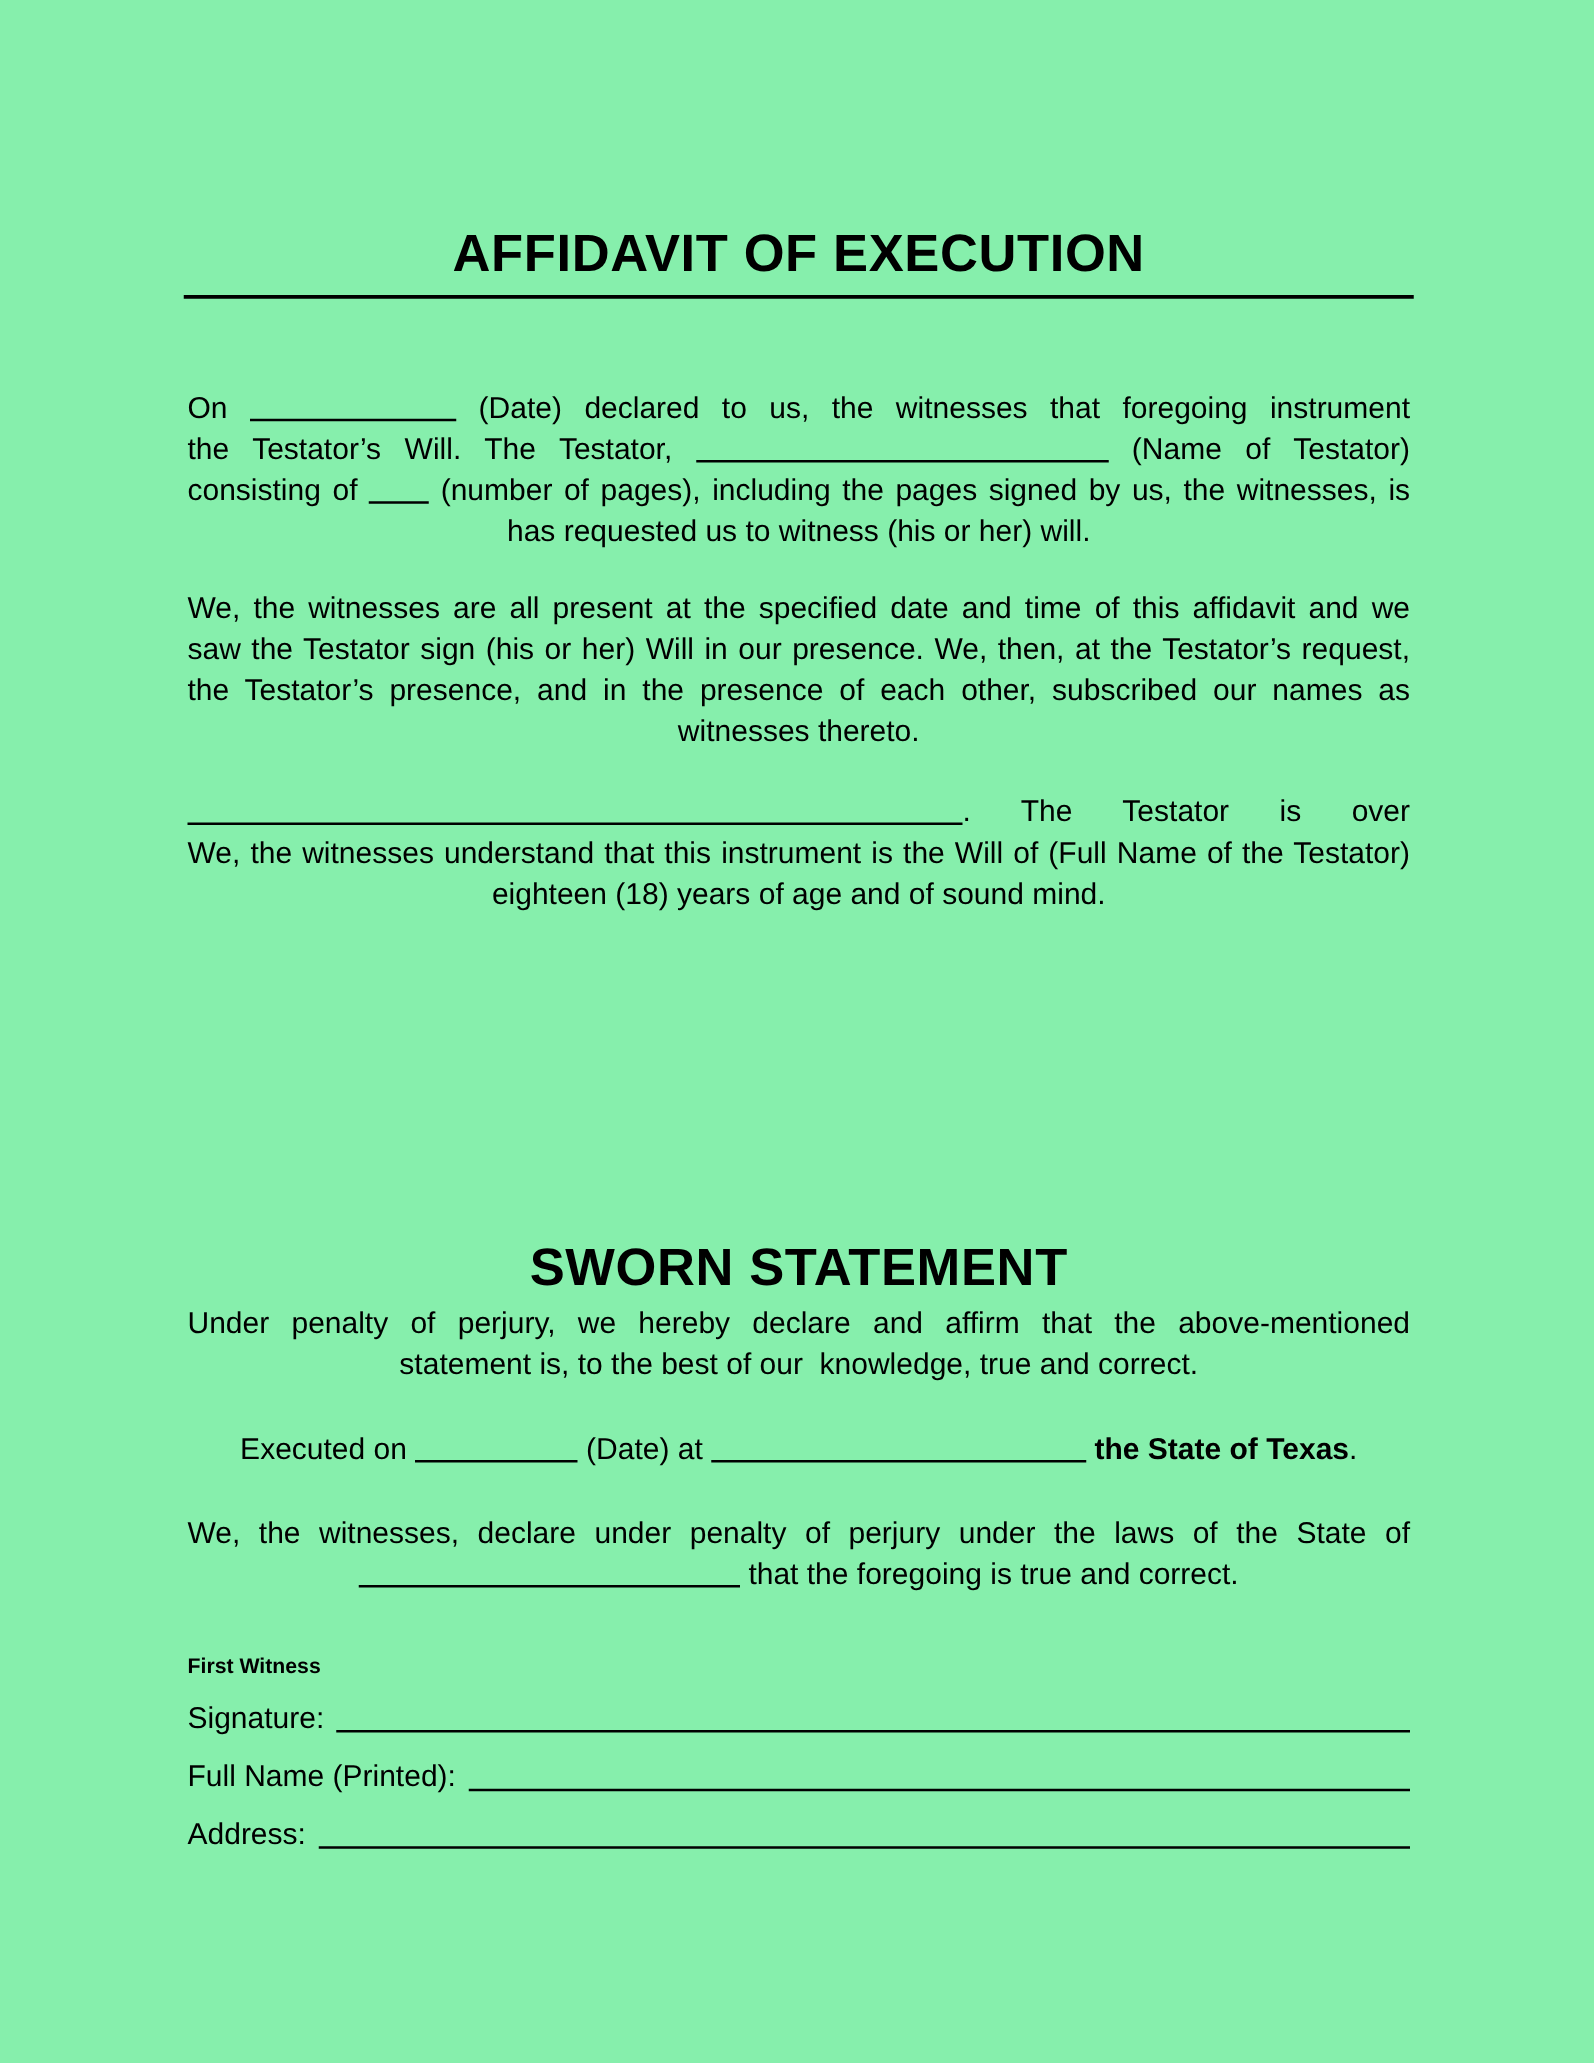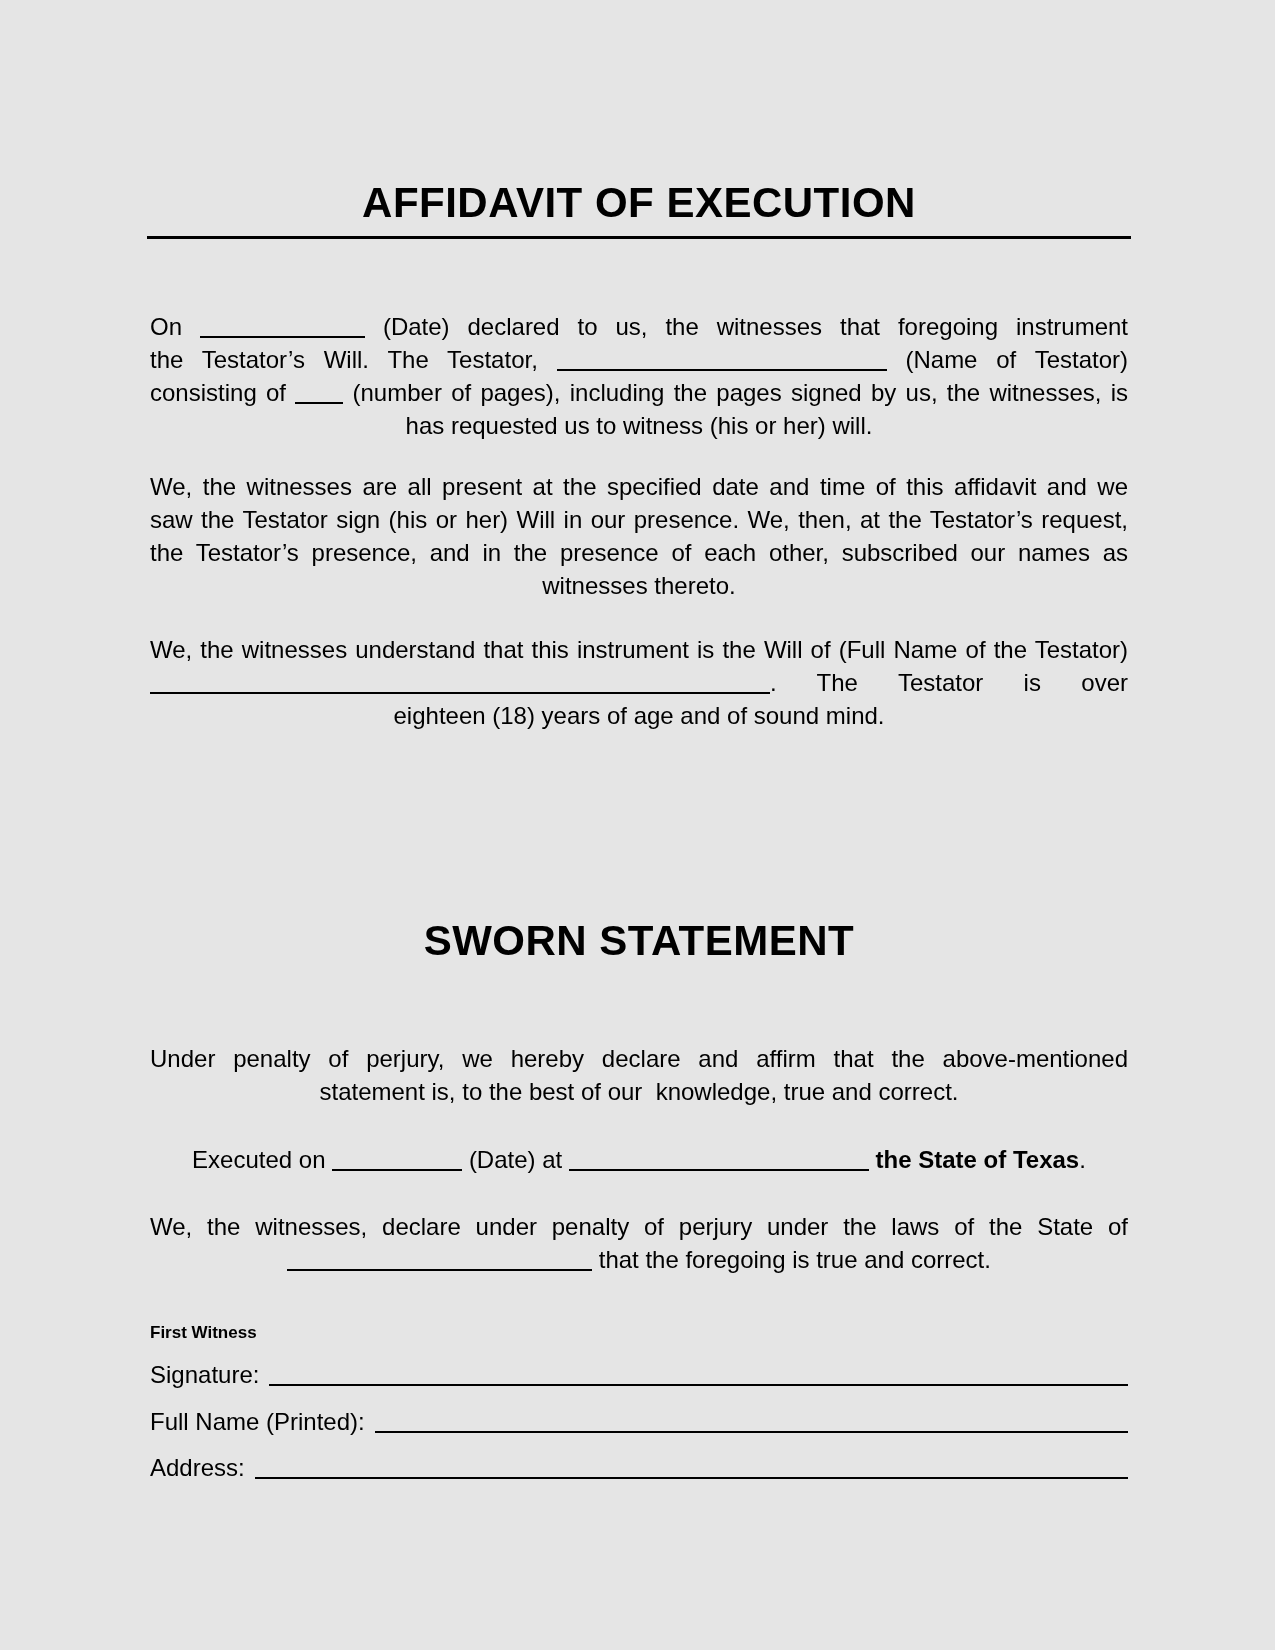--- a/index.html
+++ b/index.html
@@ -1,20 +1,20 @@
 <!DOCTYPE html>
 <html><head>
 <meta charset="utf-8">
 <style>
   html,body{margin:0;padding:0;background:#ffffff;}
   .page{
     position:relative;
     width:1275px;
     height:1650px;
-    background:#e5e5e5;
+    background:#86efac;
     font-family:"Liberation Sans","DejaVu Sans",sans-serif;
     color:#000;
     overflow:hidden;
   }
   .abs{position:absolute;left:150px;width:978px;}
   .doc-title{
     top:152px;
     text-align:center;
     font-size:42px;
     font-weight:bold;
@@ -61,21 +61,21 @@
     flex:1 1 auto;
     border-bottom:2px solid #000;
     margin-left:10px;
     margin-bottom:5px;
   }
   
   .pos-p1{top:310px;}
   .pos-p2{top:470px;}
   .pos-p3{top:633px;}
   .pos-p4{top:771px;}
-  .pos-sworn{top:883px;}
+  .pos-sworn{top:956px;}
   .pos-p5{top:1042px;}
   .pos-exec{top:1143px;}
   .pos-p6{top:1210px;}
   .pos-fw{top:1316px;}
   .pos-sig{top:1358px;}
   .pos-fn{top:1405px;}
   .pos-addr{top:1451px;}
 </style>
 </head>
 <body>
@@ -91,22 +91,22 @@
       <div class="line jline"><span>consisting of</span> <span class="blank" style="width: 48px;"></span> <span>(number of pages), including the pages signed by us, the witnesses, is</span></div>
       <div class="line lline"><span>has requested us to witness (his or her) will.</span></div>
     </div>
   <div class="abs para pos-p2">
       <div class="line jline"><span>We, the witnesses are all present at the specified date and time of this affidavit and we</span></div>
       <div class="line jline"><span>saw the Testator sign (his or her) Will in our presence. We, then, at the Testator’s request,</span></div>
       <div class="line jline"><span>the Testator’s presence, and in the presence of each other, subscribed our names as</span></div>
       <div class="line lline"><span>witnesses thereto.</span></div>
     </div>
   <div class="abs para pos-p3">
+      <div class="line jline"><span class="blank" style="width: 620px;"></span><span>.</span> <span>The Testator is over</span></div>
       <div class="line jline"><span>We, the witnesses understand that this instrument is the Will of (Full Name of the Testator)</span></div>
-      <div class="line jline"><span class="blank" style="width: 620px;"></span><span>.</span> <span>The Testator is over</span></div>
       <div class="line lline"><span>eighteen (18) years of age and of sound mind.</span></div>
     </div>
 
   <h2 class="abs section-title pos-sworn">SWORN STATEMENT</h2>
 
   <div class="abs para pos-p5">
       <div class="line jline"><span>Under penalty of perjury, we hereby declare and affirm that the above-mentioned</span></div>
       <div class="line lline"><span>statement is, to the best of our&nbsp; knowledge, true and correct.</span></div>
     </div>
   <div class="abs para pos-exec">

